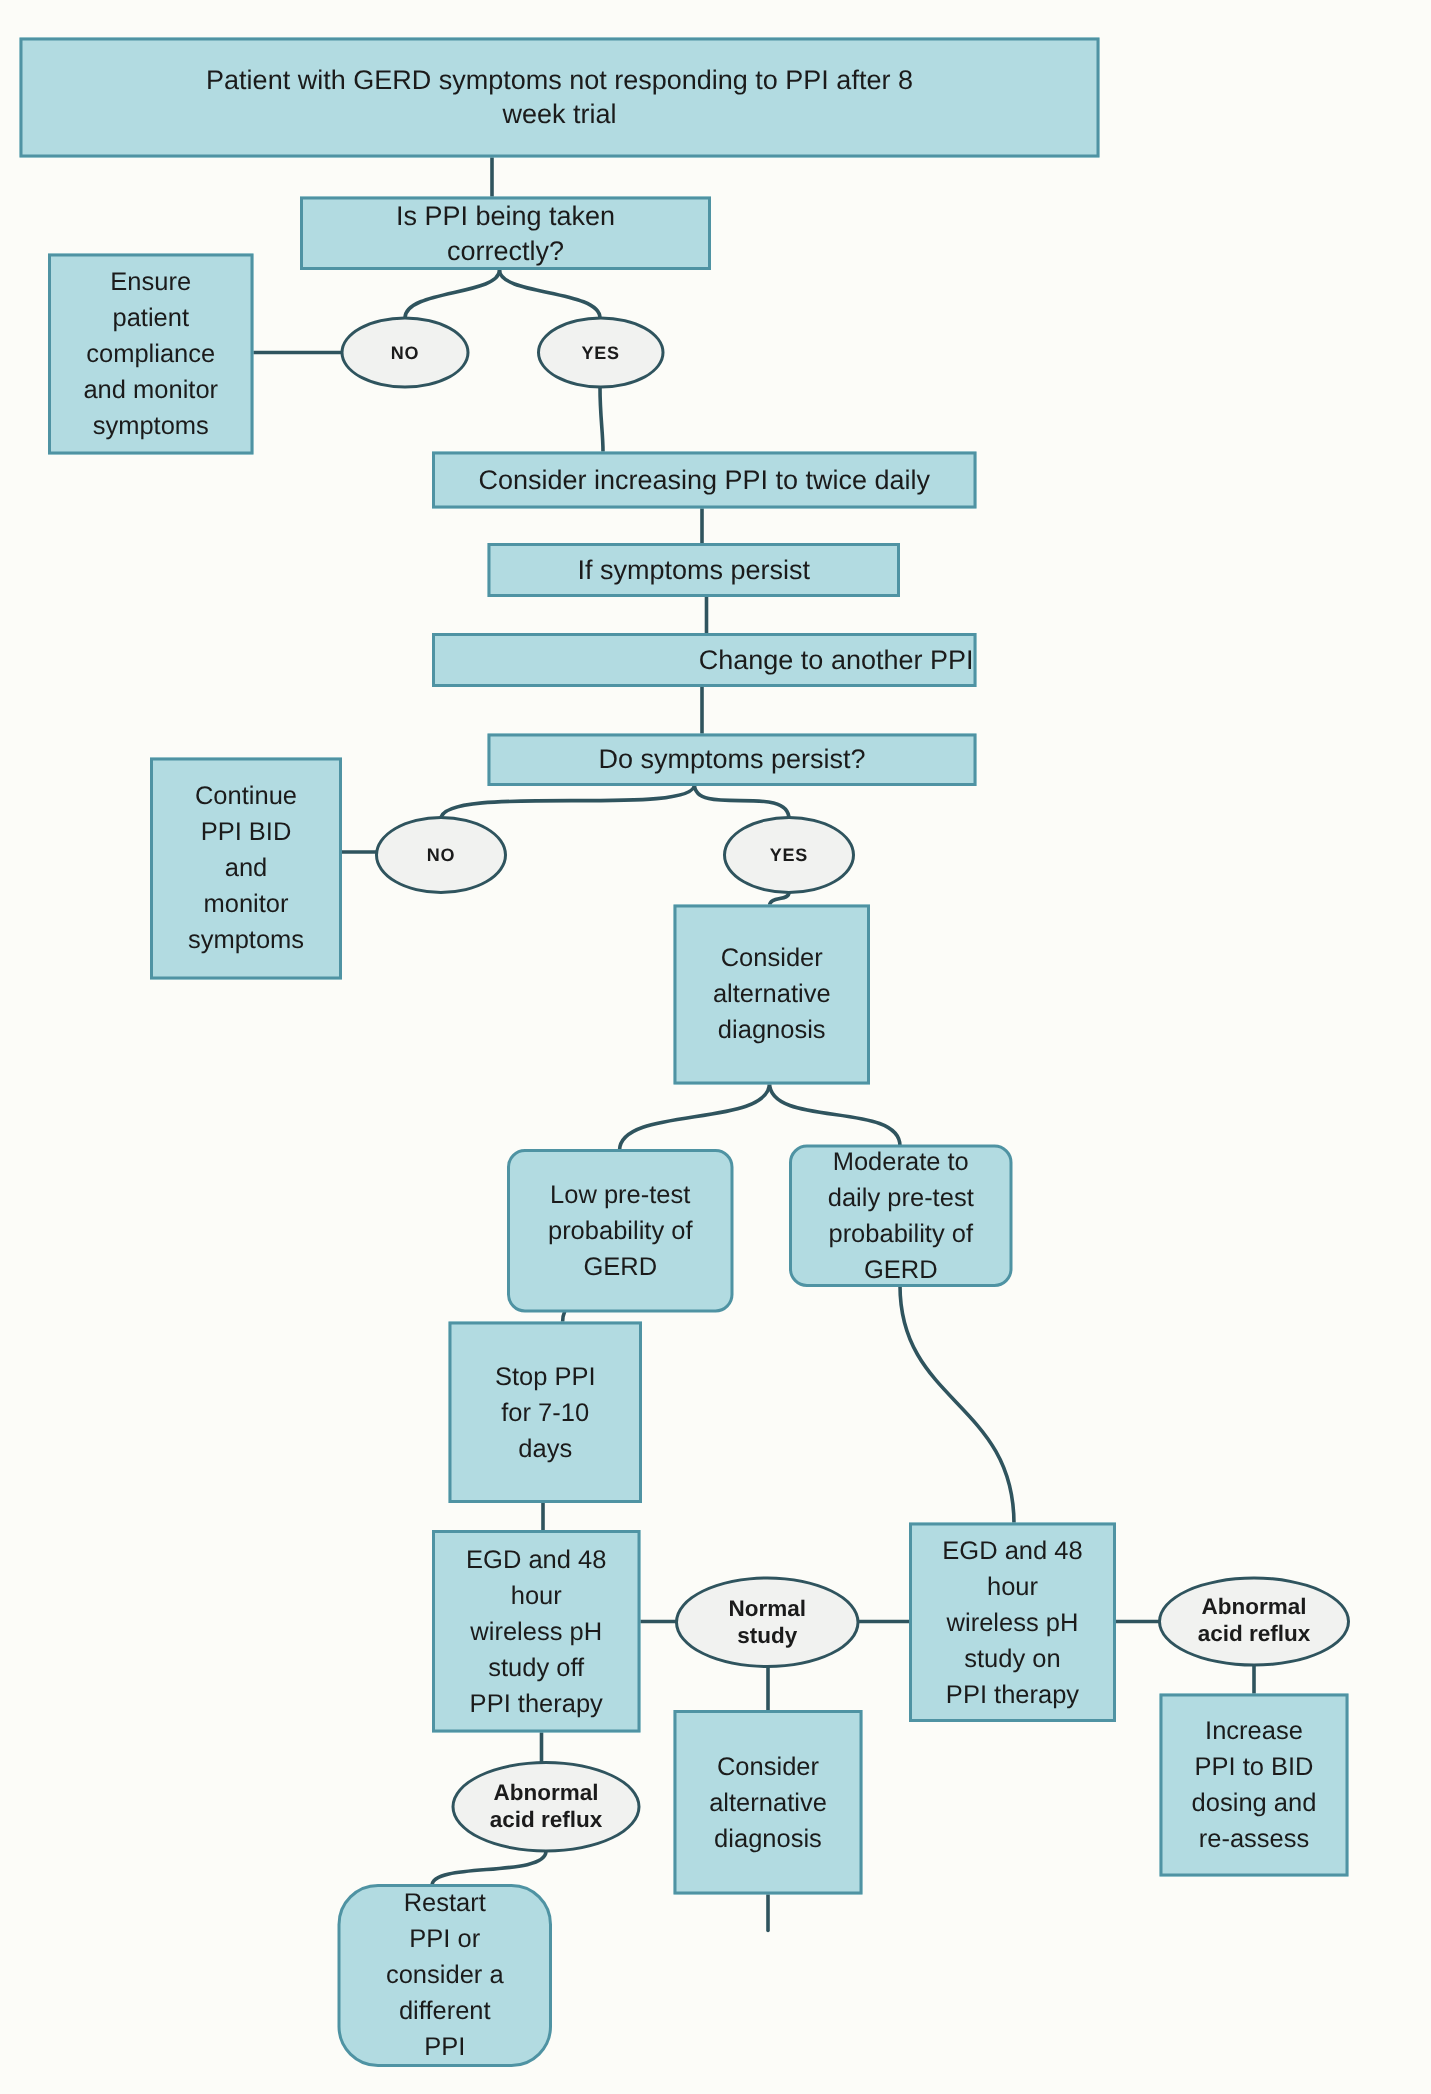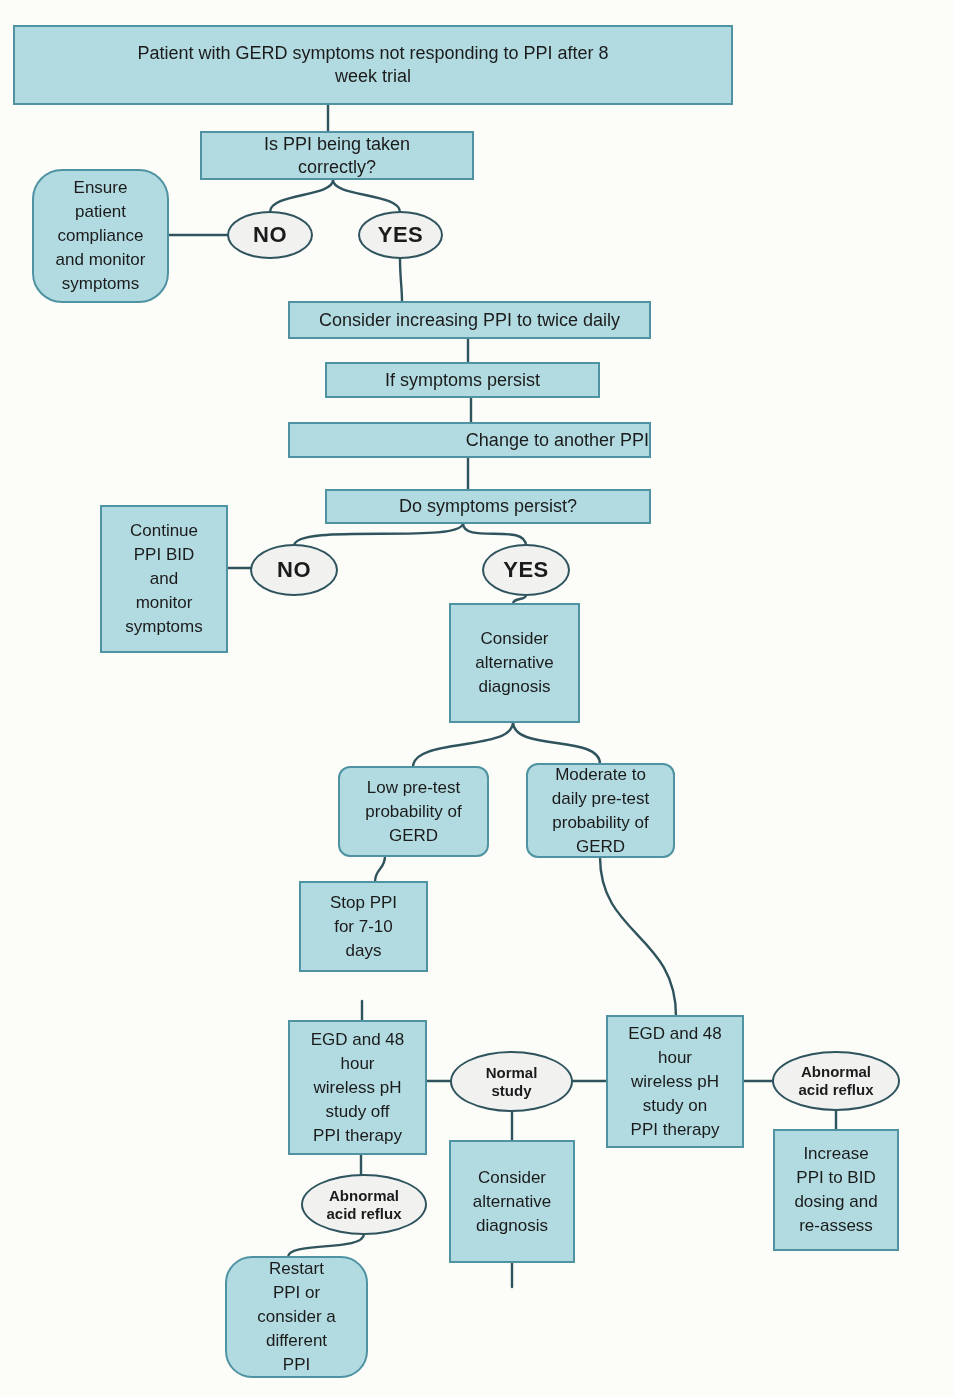--- a/index.html
+++ b/index.html
@@ -27,21 +27,21 @@
   .rounded{border-radius:12px;}
   .ellipse{
     background:#f1f2f0;
     border:2.5px solid #2f545e;
     border-radius:50%;
     font-weight:bold;
   }
   .lbl{white-space:pre-line;line-height:24px;font-size:17px;}
   .fs18 .lbl{font-size:18px;line-height:23px;}
   .ellipse .lbl{font-size:15px;line-height:18px;}
-  .ellipse.yn .lbl{font-size:22px;letter-spacing:.5px;}
+  .ellipse.yn .lbl{font-size:12px;letter-spacing:.5px;}
   .pad{padding:2px 6px;}
 </style>
 </head>
 <body>
 
 <div class="canvas">
 
   <svg class="edges" viewBox="0 0 954 1396" xmlns="http://www.w3.org/2000/svg">
     <path d="M328,105 L328,131"></path>
     <path d="M333,180 C333,197 270,193 270,212"></path>
@@ -73,21 +73,21 @@
   <div class="node box fs18" style="left:13px;top:25px;width:720px;height:80px;">
     <span class="lbl pad">Patient with GERD symptoms not responding to PPI after 8
 week trial</span>
   </div>
 
   <div class="node box fs18" style="left:200px;top:131px;width:274px;height:49px;">
     <span class="lbl">Is PPI being taken
 correctly?</span>
   </div>
 
-  <div class="node box" style="left:32px;top:169px;width:137px;height:134px;border-radius:30px;">
+  <div class="node box" style="left:32px;top:169px;width:137px;height:134px;">
     <span class="lbl">Ensure
 patient
 compliance
 and monitor
 symptoms</span>
   </div>
 
   <div class="node ellipse yn" style="left:227px;top:211px;width:86px;height:48px;">
     <span class="lbl">NO</span>
   </div>
@@ -127,34 +127,34 @@
   <div class="node ellipse yn" style="left:482px;top:544px;width:88px;height:52px;">
     <span class="lbl">YES</span>
   </div>
 
   <div class="node box" style="left:449px;top:603px;width:131px;height:120px;">
     <span class="lbl">Consider
 alternative
 diagnosis</span>
   </div>
 
-  <div class="node box rounded" style="left:338px;top:766px;width:151px;height:91px;">
+  <div class="node box rounded" style="left:338px;top:766px;width:151px;height:109px;">
     <span class="lbl">Low pre-test
 probability of
 GERD</span>
   </div>
 
   <div class="node box rounded" style="left:526px;top:763px;width:149px;height:95px;">
     <span class="lbl">Moderate to
 daily pre-test
 probability of
 GERD</span>
   </div>
 
-  <div class="node box" style="left:299px;top:881px;width:129px;height:91px;">
+  <div class="node box" style="left:299px;top:881px;width:129px;height:121px;">
     <span class="lbl">Stop PPI
 for 7-10
 days</span>
   </div>
 
   <div class="node box" style="left:288px;top:1020px;width:139px;height:135px;">
     <span class="lbl">EGD and 48
 hour
 wireless pH
 study off

